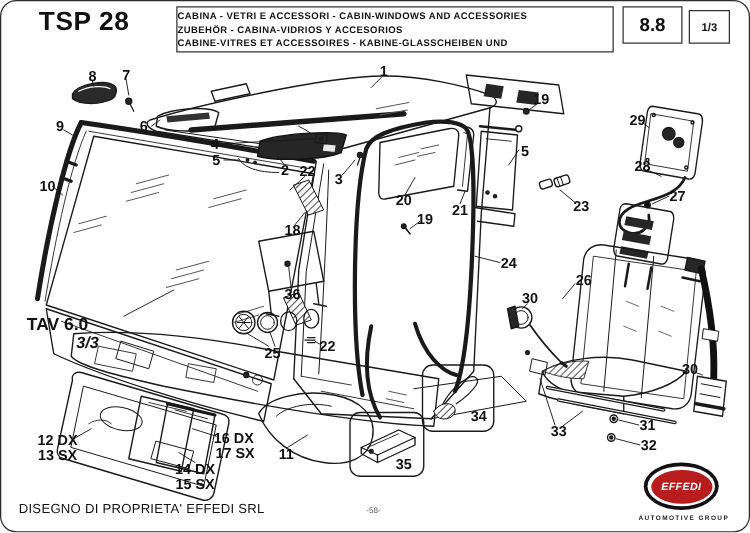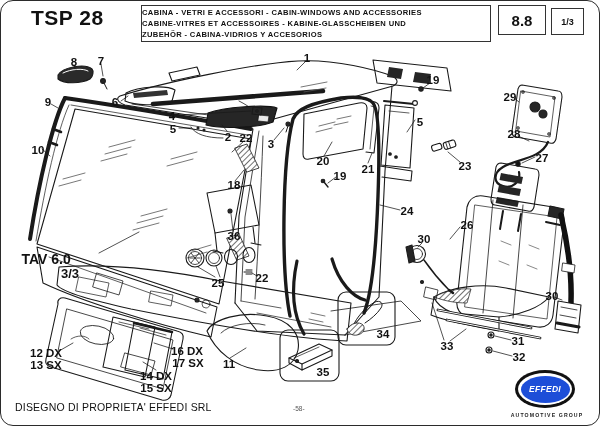--- a/index.html
+++ b/index.html
@@ -11,45 +11,45 @@
         box-sizing:border-box;display:flex;flex-direction:column;justify-content:center;align-items:flex-start;}
   .header-box div{font-size:7.6px;font-weight:700;letter-spacing:.35px;line-height:1.45;white-space:nowrap;}
   .code-box{position:absolute;left:497px;top:4px;width:48px;height:30px;border:1.2px solid #333;
         box-sizing:border-box;display:flex;align-items:center;justify-content:center;
         font-size:15px;font-weight:800;}
   .sheet-box{position:absolute;left:550px;top:7px;width:33px;height:27px;border:1.2px solid #333;
         box-sizing:border-box;display:flex;align-items:center;justify-content:center;
         font-size:9px;font-weight:800;}
   .tav-ref{position:absolute;left:12px;top:251px;line-height:1.05;text-align:center;}
   .tav-ref .l1{font-size:14px;font-weight:800;}
-  .tav-ref .l2{font-size:13px;font-weight:800;margin-left:48px;}
+  .tav-ref .l2{font-size:13px;font-weight:800;font-style:italic;margin-left:48px;}
   .footer-note{position:absolute;left:14px;top:400px;font-size:10.5px;font-weight:400;letter-spacing:.2px;}
   .page-num{position:absolute;left:292px;top:404px;font-size:6.5px;color:#555;}
   .logo{position:absolute;left:514px;top:369px;width:60px;height:38px;background:#111;border-radius:50%;}
   .logo .ring{position:absolute;left:3px;top:3px;right:3px;bottom:3px;background:#fff;border-radius:50%;}
-  .logo .core{position:absolute;left:5.5px;top:5.5px;right:5.5px;bottom:5.5px;background:#1d4ed8;border-radius:50%;
+  .logo .core{position:absolute;left:5.5px;top:5.5px;right:5.5px;bottom:5.5px;background:#b91c1c;border-radius:50%;
         display:flex;align-items:center;justify-content:center;}
   .logo .core span{color:#fff;font-size:8.5px;font-weight:800;font-style:italic;letter-spacing:.3px;}
   .logo-sub{position:absolute;left:496px;top:411px;width:100px;text-align:center;font-size:5.2px;
         font-weight:700;letter-spacing:1.1px;color:#222;white-space:nowrap;}
   svg.diagram{position:absolute;left:0;top:0;}
   .callout{font-family:"Liberation Sans",sans-serif;font-size:11.5px;font-weight:700;fill:#111;
         text-anchor:middle;dominant-baseline:central;}
 </style>
 </head>
 <body>
 
 <div class="page">
 
   <div class="model-title">TSP 28</div>
 
   <div class="header-box">
     <div>CABINA - VETRI E ACCESSORI - CABIN-WINDOWS AND ACCESSORIES</div>
+    <div>ZUBEHÖR - CABINA-VIDRIOS Y ACCESORIOS</div>
     <div>CABINE-VITRES ET ACCESSOIRES - KABINE-GLASSCHEIBEN UND</div>
-    <div>ZUBEHÖR - CABINA-VIDRIOS Y ACCESORIOS</div>
   </div>
 
   <div class="code-box">8.8</div>
   <div class="sheet-box">1/3</div>
 
   <svg class="diagram" width="600" height="426" viewBox="0 0 600 426" xmlns="http://www.w3.org/2000/svg">
     <defs>
       <pattern id="hatch" width="4" height="4" patternUnits="userSpaceOnUse" patternTransform="rotate(45)">
         <rect width="4" height="4" fill="#fff"></rect>
         <line x1="0" y1="0" x2="0" y2="4" stroke="#333" stroke-width="1.4"></line>

